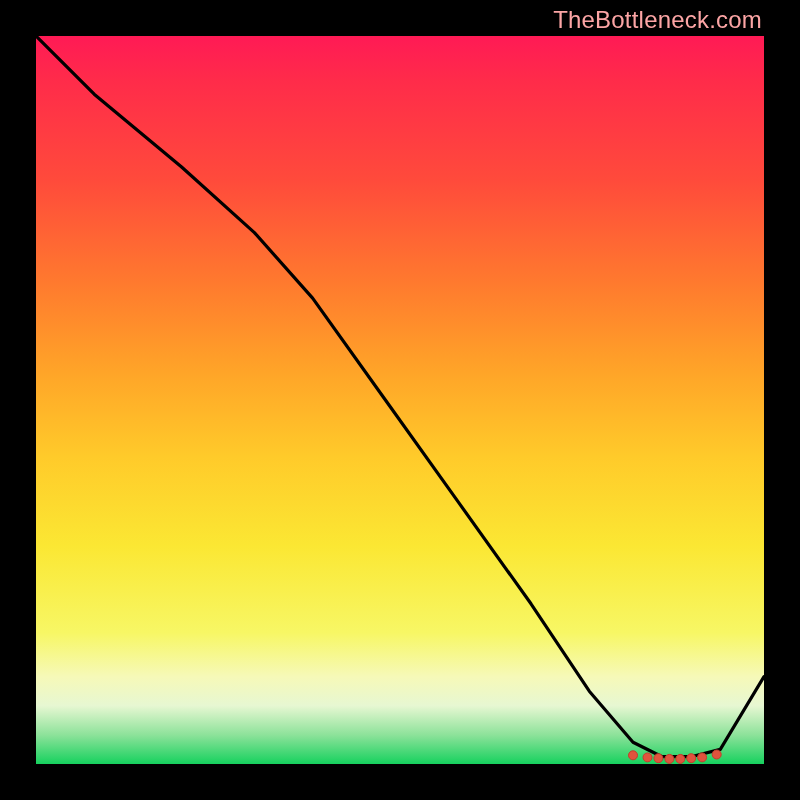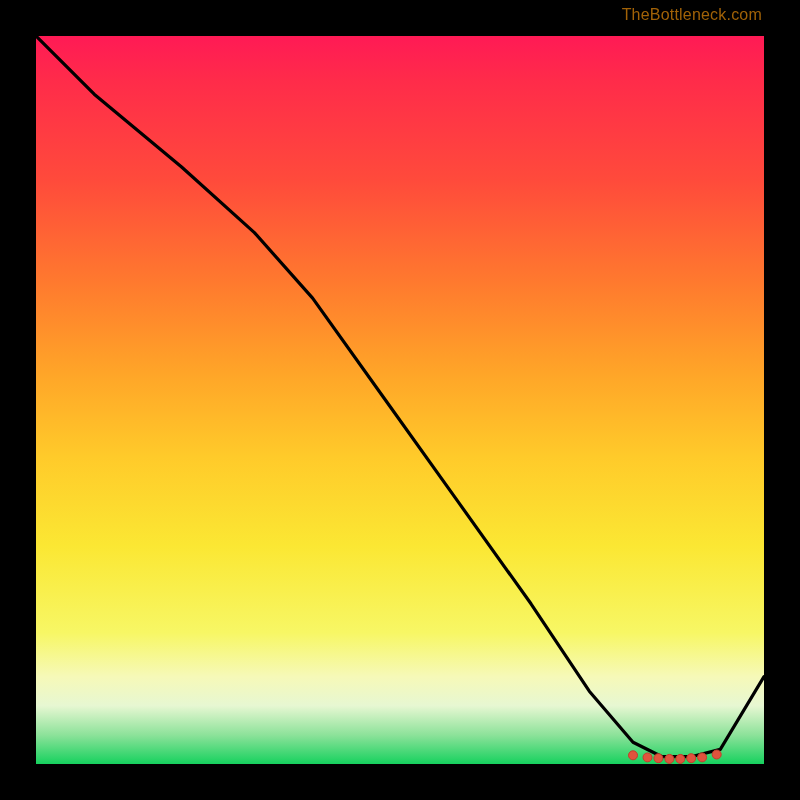--- a/index.html
+++ b/index.html
@@ -39,22 +39,22 @@
       #f6f9b8 88%,
       #e7f7d2 92%,
       #8de29a 96%,
       #16d15e 100%
     );
   }
   .watermark {
     position: absolute;
     top: 6px;
     right: 38px;
-    color: #a16207;
-    font-size: 16px;
+    color: #fca5a5;
+    font-size: 24px;
     font-weight: 500;
     letter-spacing: 0.2px;
     user-select: none;
   }
   svg.curve {
     position: absolute;
     top: 0;
     left: 0;
     width: 728px;
     height: 728px;

